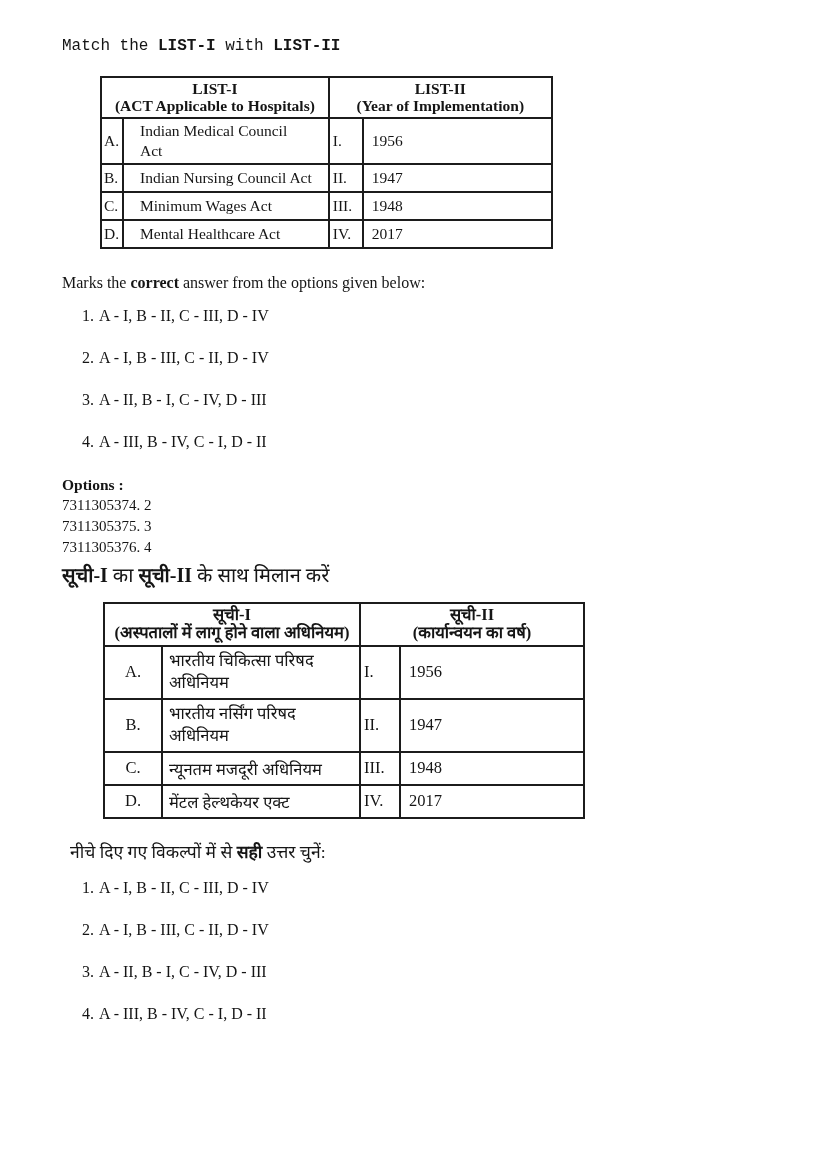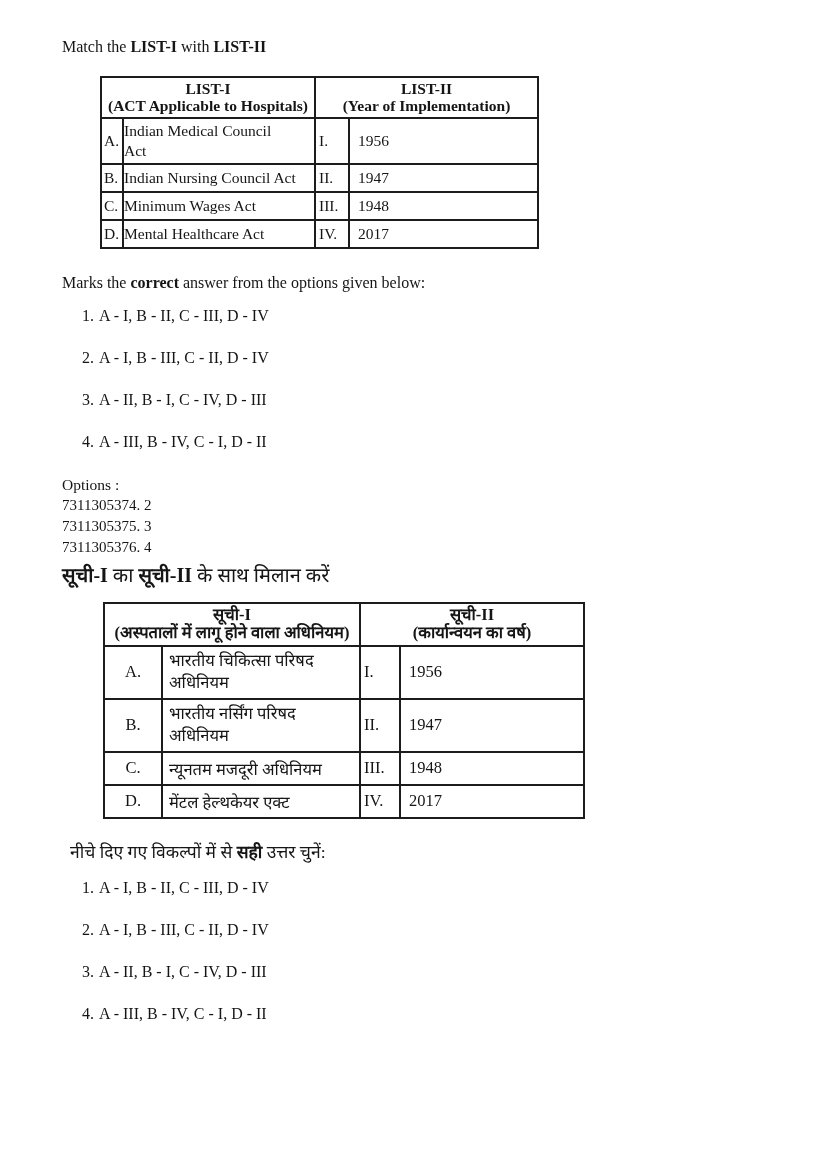--- a/index.html
+++ b/index.html
@@ -8,21 +8,21 @@
     width: 826px;
     height: 1169px;
     background: #ffffff;
     color: #151515;
     font-family: "Liberation Serif", serif;
     overflow: hidden;
   }
   .page-inner { padding: 37px 54px 0 62px; }
 
   .line { margin: 0; }
-  .en-match { font-size: 16px; line-height: 19px; }
+  .en-match { font-size: 16px; line-height: 19px; font-family: Liberation Mono, monospace; }
   .bold { font-weight: bold; }
 
   
   table.match-tbl {
     border-collapse: collapse;
     table-layout: fixed;
   }
   table.match-tbl th,
   table.match-tbl td {
     border: 2px solid #1c1c1c;
@@ -33,21 +33,21 @@
   .hdr-title { font-weight: bold; line-height: 1.12; }
   .hdr-sub   { font-weight: bold; line-height: 1.12; }
 
   
   .tbl-en { margin: 20px 0 0 38px; font-size: 15.5px; }
   .tbl-en .col-letter  { width: 22px;  }
   .tbl-en .col-item    { width: 192px; }
   .tbl-en .col-numeral { width: 34px;  }
   .tbl-en .col-year    { width: 189px; }
   .tbl-en td.cell-letter  { padding: 0 2px; }
-  .tbl-en td.cell-item    { padding: 0 0; }
+  .tbl-en td.cell-item    { padding: 0 16px; }
   .tbl-en td.cell-numeral { padding: 0 3px; }
   .tbl-en td.cell-year    { padding: 0 8px; }
   .tbl-en tr.row-tall { height: 46px; }
   .tbl-en tr.row-std  { height: 28px; }
   .wrap-narrow-en { max-width: 158px; line-height: 1.25; }
   .nowrap { white-space: nowrap; }
 
   
   .tbl-hi { margin: 14px 0 0 41px; font-size: 16.5px; }
   .tbl-hi .col-letter  { width: 58px;  }
@@ -69,21 +69,21 @@
   .hi-choose { margin: 22px 8px 0; font-size: 17.5px; line-height: 23px; }
 
   .opt-list { margin: 14px 0 0; }
   .opt {
     margin: 0 0 23px 20px;
     font-size: 16px;
     line-height: 19px;
   }
   .opt .opt-num { margin-right: 5px; }
 
-  .opts-label { margin: 2px 0 0; font-size: 15.5px; font-weight: normal; line-height: 21px; }
+  .opts-label { margin: 2px 0 0; font-size: 15.5px; font-weight: bold; line-height: 21px; }
   .opt-id { margin: 0; font-size: 15px; line-height: 21px; }
 
   .meta-block { margin-top: 20px; max-width: 714px; }
   .meta-line1 { margin: 0; font-weight: bold; font-size: 15.5px; line-height: 21px; }
   .meta-line2 { margin: 3px 0 0; font-weight: bold; font-size: 15.5px; line-height: 21px; }
 </style>
 </head>
 <body>
 
 <div class="page-inner">

